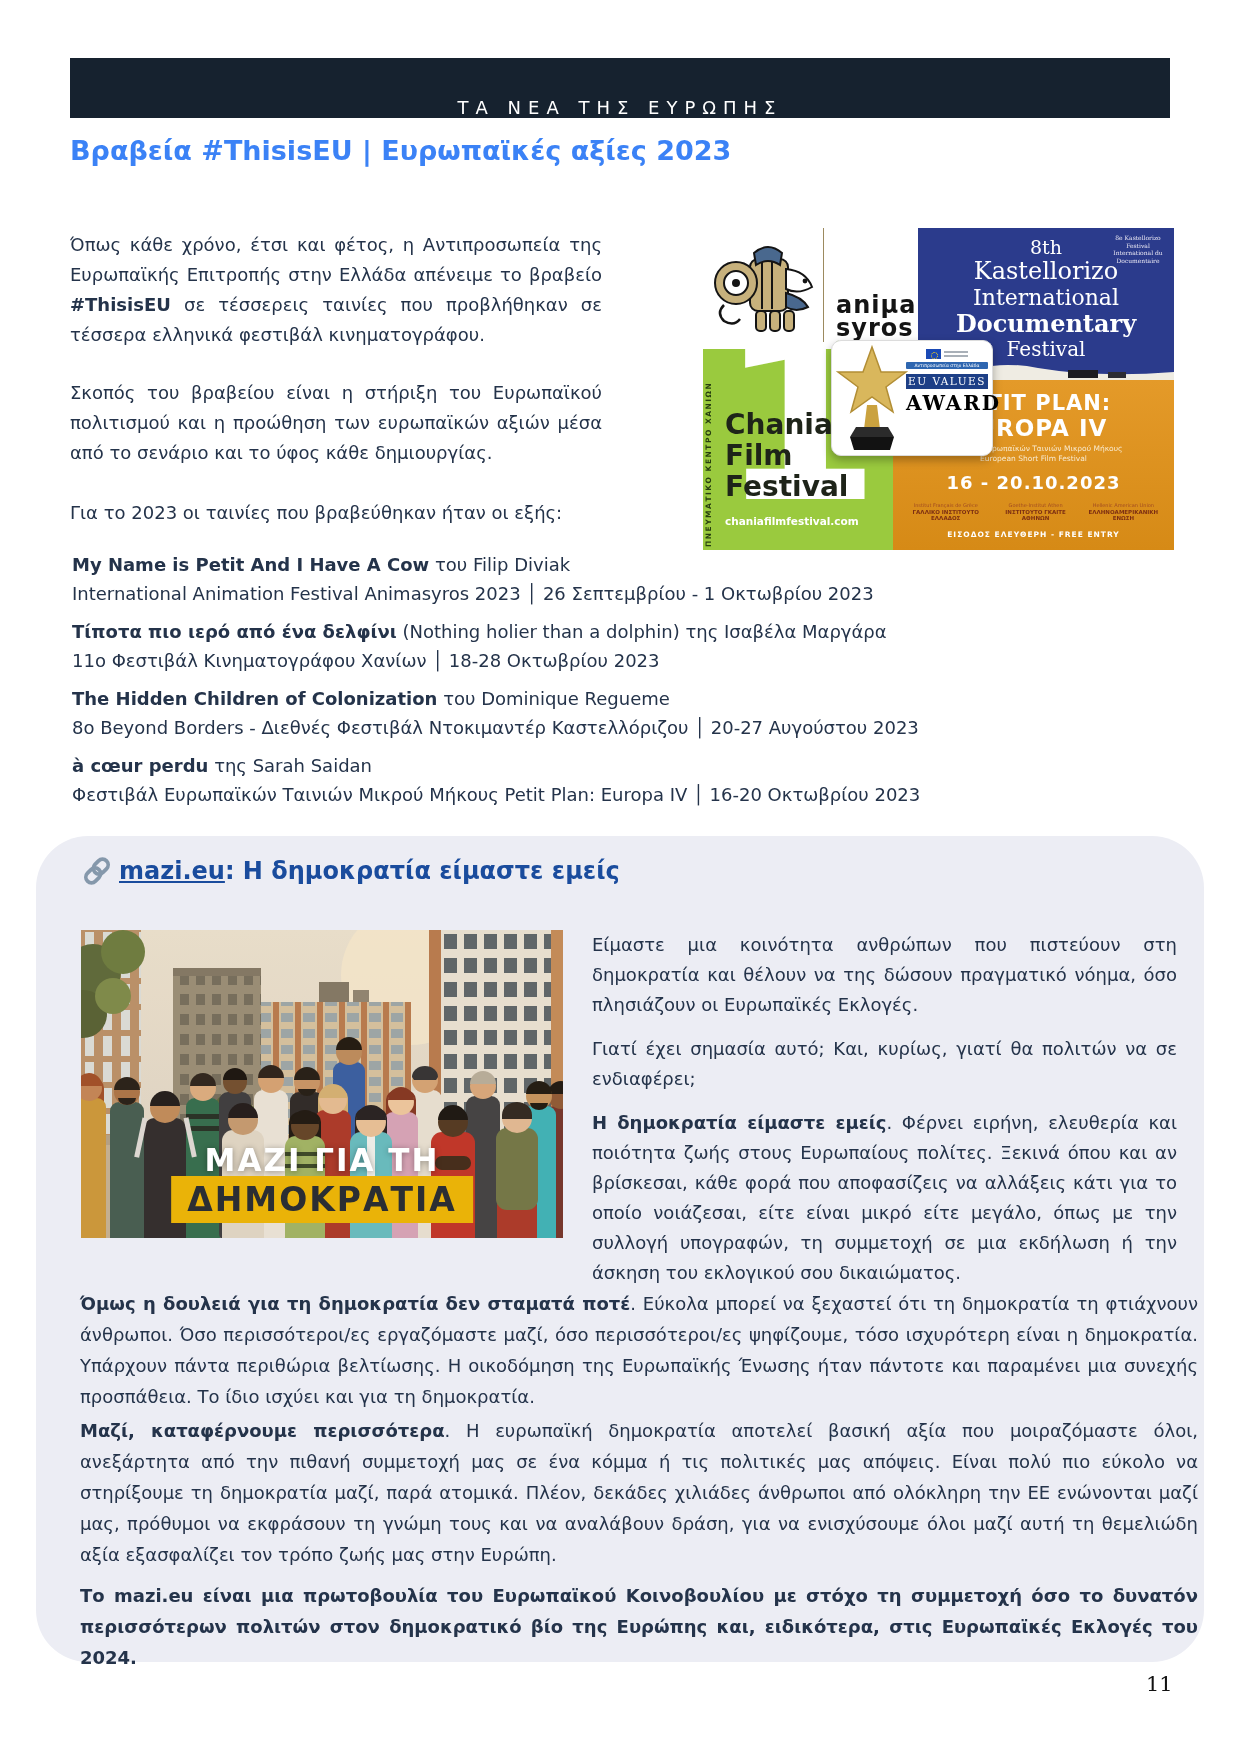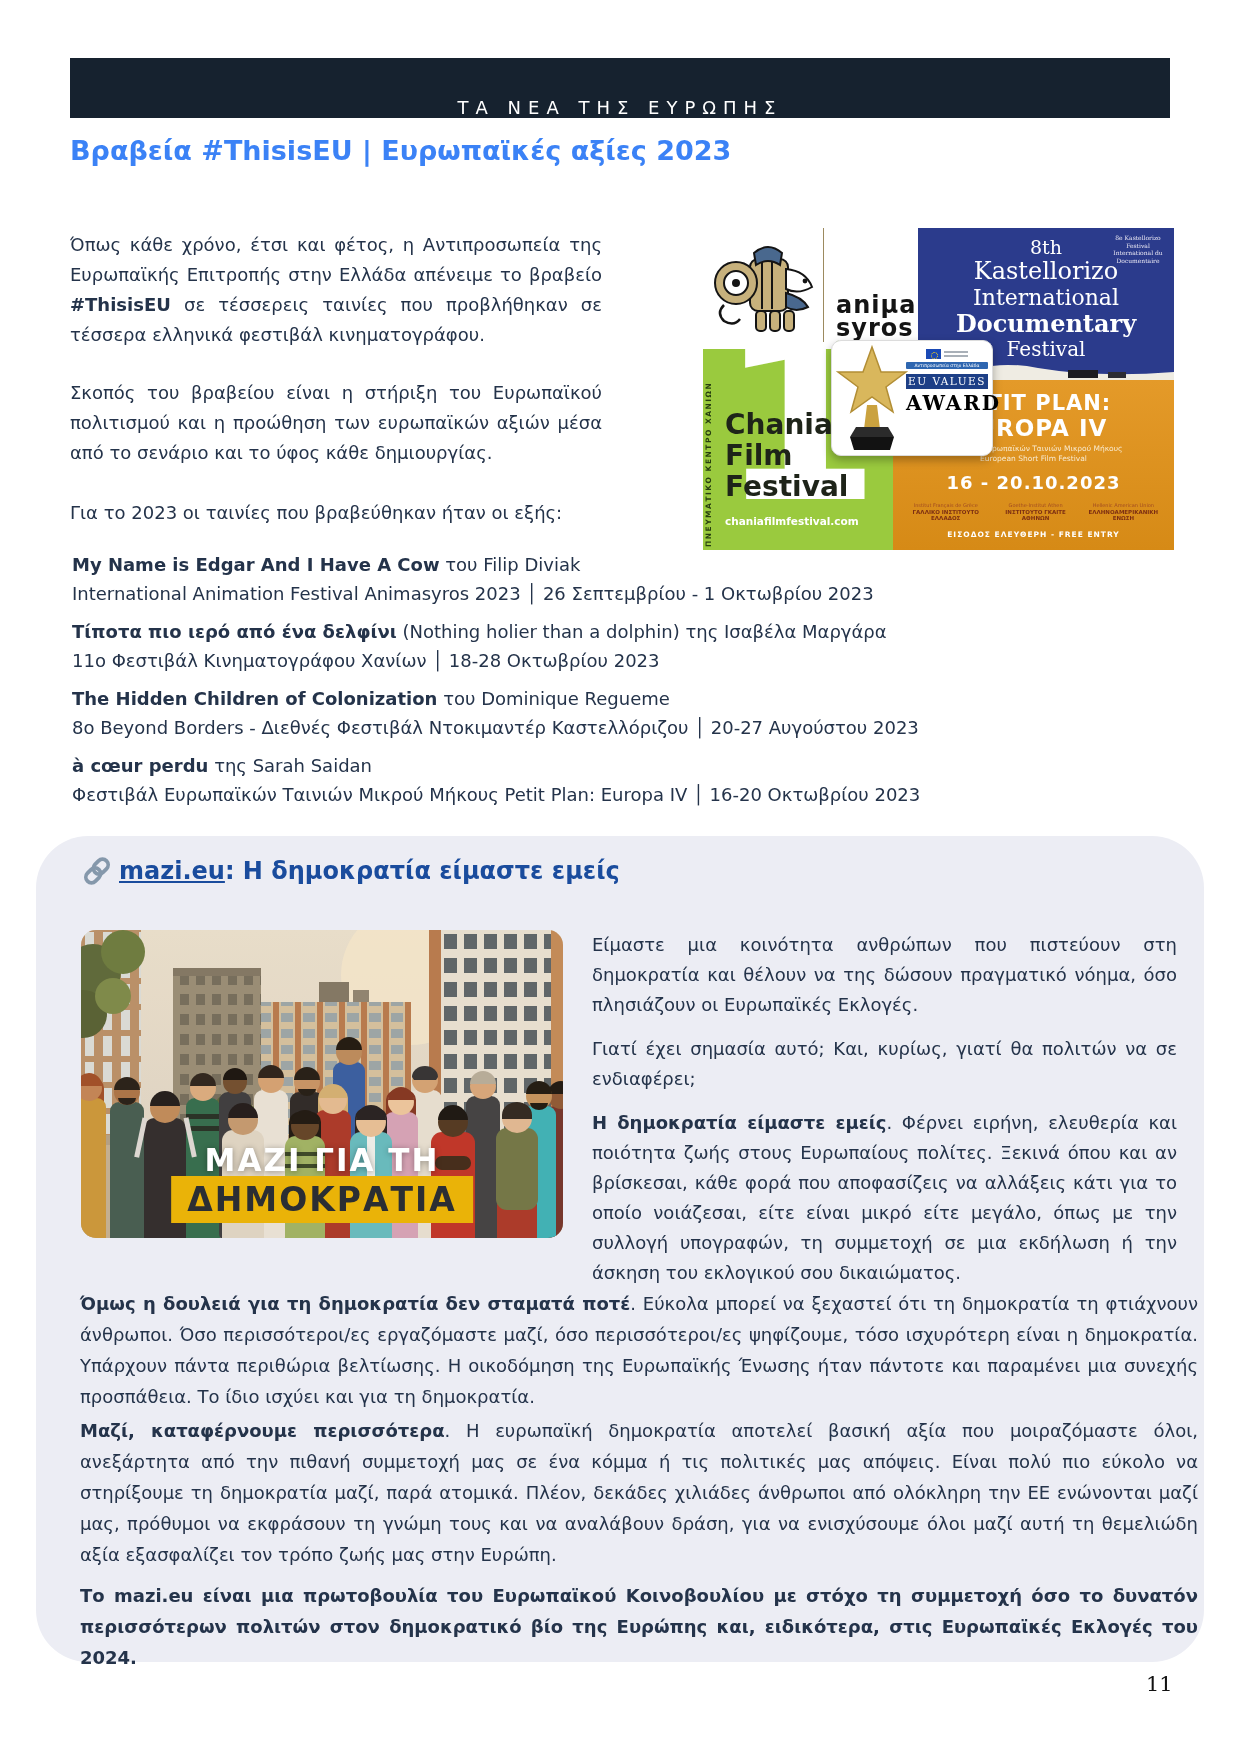--- a/index.html
+++ b/index.html
@@ -62,21 +62,21 @@
   .ec-strip{margin-top:2px;background:#2e66b0;color:#ffffff;font-size:4.5px;line-height:7px;border-radius:1px;}
   .euv{margin-top:5px;background:#1d3f86;color:#ffffff;font-family:"DejaVu Serif","Liberation Serif",serif;
        font-size:10.5px;line-height:15px;letter-spacing:1.5px;}
   .awd{margin-top:2px;font-family:"DejaVu Serif","Liberation Serif",serif;font-size:20px;font-weight:bold;
        color:#000000;letter-spacing:2px;}
   
   .section2{position:absolute;left:36px;top:836px;width:1168px;height:826px;background:#ecedf4;border-radius:52px;}
   .s2-head{position:absolute;left:46px;top:20px;display:flex;align-items:center;gap:7px;}
   .s2-title{font-size:24px;font-weight:bold;color:#1a4c9d;}
   .s2-link{font-size:24px;font-weight:bold;color:#1a4c9d;text-decoration:underline;cursor:pointer;}
-  .photo{position:absolute;left:45px;top:94px;width:482px;height:308px;overflow:hidden;background:#d8d4c6;border-radius:15px;}
+  .photo{position:absolute;left:45px;top:94px;width:482px;height:308px;overflow:hidden;background:#d8d4c6;}
   .ph-line1{position:absolute;left:0;top:212px;width:100%;text-align:center;color:#ffffff;font-size:31px;
             font-weight:bold;letter-spacing:2px;text-shadow:0 1px 6px rgba(0,0,0,.35);}
   .ph-line2{position:absolute;left:50%;top:246px;transform:translateX(-50%);background:#eab308;color:#2b2e33;
             font-size:33px;font-weight:bold;letter-spacing:2px;padding:4px 16px;white-space:nowrap;}
   .s2-right{position:absolute;left:556px;top:94px;width:585px;font-size:18px;line-height:30px;text-align:justify;}
   .s2-right p{margin:0 0 14px 0;}
   .s2-full{position:absolute;left:44px;top:452px;width:1118px;font-size:18px;line-height:31px;text-align:justify;}
   .s2-full p{margin:0 0 3px 0;}
   .s2-full p.final{margin-top:10px;font-weight:bold;}
   .pageno{position:absolute;left:1146px;top:1672px;font-family:"DejaVu Serif","Liberation Serif",serif;
@@ -96,21 +96,21 @@
 
   <div class="col-left">
     <p><span>Όπως κάθε χρόνο, έτσι και φέτος, η Αντιπροσωπεία της Ευρωπαϊκής Επιτροπής στην Ελλάδα απένειμε το βραβείο </span><strong>#ThisisEU</strong><span> σε τέσσερεις ταινίες που προβλήθηκαν σε τέσσερα ελληνικά φεστιβάλ κινηματογράφου.</span></p>
     <p>Σκοπός του βραβείου είναι η στήριξη του Ευρωπαϊκού πολιτισμού και η προώθηση των ευρωπαϊκών αξιών μέσα από το σενάριο και το ύφος κάθε δημιουργίας.</p>
   </div>
 
   <div class="lead-line">Για το 2023 οι ταινίες που βραβεύθηκαν ήταν οι εξής:</div>
 
   <div class="films">
     <div class="film">
-      <div><strong>My Name is Edgar And I Have A Cow</strong><span> του Filip Diviak</span></div>
+      <div><strong>My Name is Petit And I Have A Cow</strong><span> του Filip Diviak</span></div>
       <div class="film-venue">International Animation Festival Animasyros 2023 │ 26 Σεπτεμβρίου - 1 Οκτωβρίου 2023</div>
     </div>
     <div class="film">
       <div><strong>Τίποτα πιο ιερό από ένα δελφίνι</strong><span> (Nothing holier than a dolphin) της Ισαβέλα Μαργάρα</span></div>
       <div class="film-venue">11ο Φεστιβάλ Κινηματογράφου Χανίων │ 18-28 Οκτωβρίου 2023</div>
     </div>
     <div class="film">
       <div><strong>The Hidden Children of Colonization</strong><span> του Dominique Regueme</span></div>
       <div class="film-venue">8ο Beyond Borders - Διεθνές Φεστιβάλ Ντοκιμαντέρ Καστελλόριζου │ 20-27 Αυγούστου 2023</div>
     </div>

